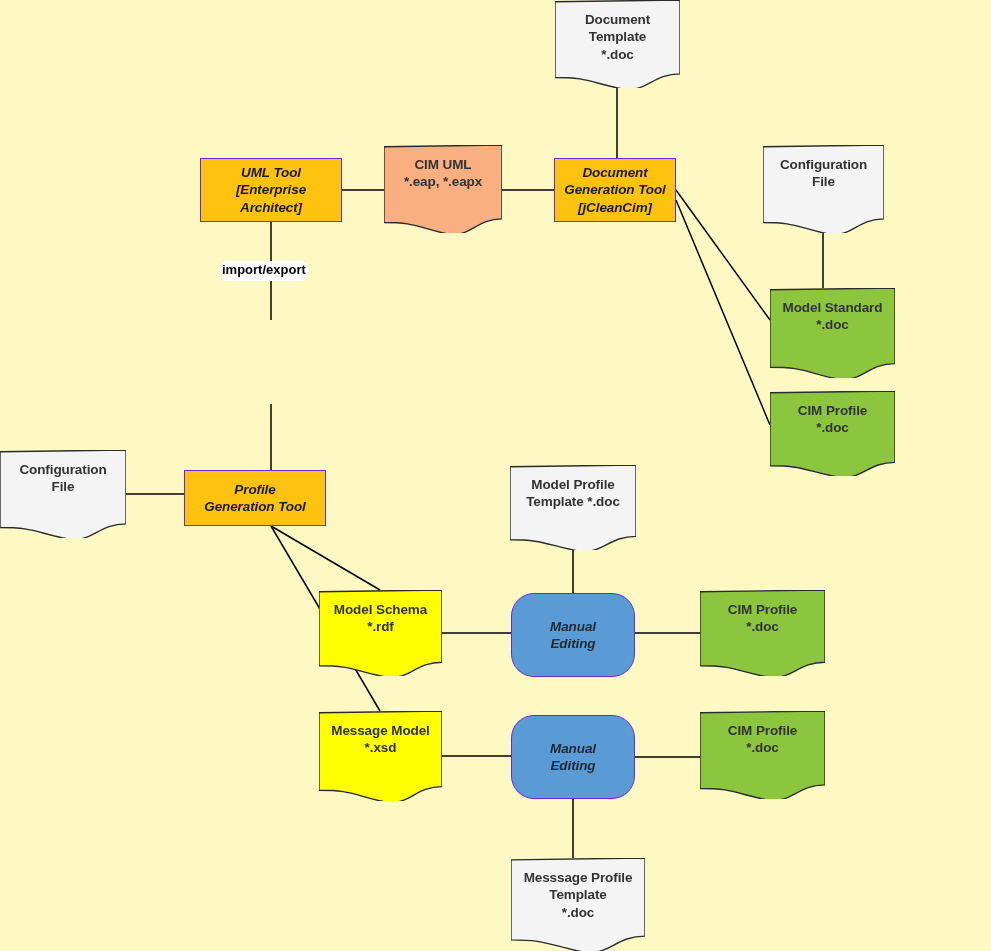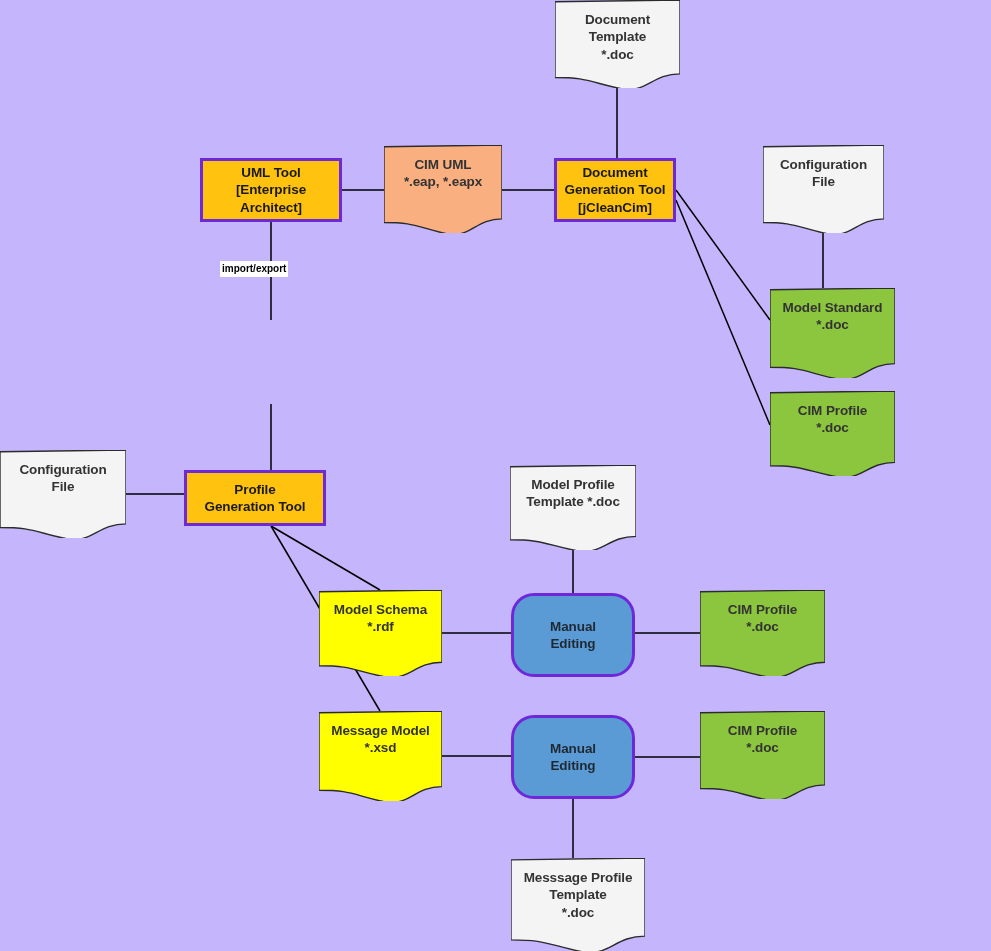--- a/index.html
+++ b/index.html
@@ -33,22 +33,23 @@
     letter-spacing: -0.1px;
   }
   .node .label {
     display: block;
     width: 100%;
     padding: 0 4px;
     white-space: pre-line;
   }
   
   .node.process {
-    border: 3px solid #6d28d9;
+    border: 1px solid #6d28d9;
     color: #1a1a1a;
+    font-style: italic;
   }
   .node.process.orange { background: #FFC20E; }
   .node.process.blue   { background: #5B9BD5; color:#1f2933;border-radius:23px; }
 
   
   .node.doc {
     background: transparent;
     border: 0;
   }
   .node.doc .shape {
@@ -68,42 +69,43 @@
   }
   .node.doc .label {
     padding-top: 11px;
   }
 
   
   .edge-label {
     position: absolute;
     background: #FFFFFF;
     color: #000000;
-    font-size: 10px;
+    font-size: 13px;
     font-weight: bold;
     line-height: 1.3;
     padding: 1px 2px 2px 2px;
     white-space: nowrap;
     box-sizing: border-box;
+    border-radius: 7px;
   }
   svg.connectors {
     position: absolute;
     left: 0; top: 0;
     width: 991px;
     height: 951px;
     z-index: 1;
     pointer-events: none;
   }
   .node { z-index: 3; }
   .edge-label { z-index: 4; }
 </style>
 </head>
 <body style="background: rgb(0, 0, 0);">
 
-<div id="canvas" style="width: 991px; height: 951px; background: #c4b5fd;">
+<div id="canvas" style="width: 991px; height: 951px; background: #fef9c3;">
 
   <svg class="connectors" viewBox="0 0 991 951" xmlns="http://www.w3.org/2000/svg" aria-hidden="true">
     <g stroke="#000000" stroke-width="1.5" fill="none">
       <path d="M617,88 L617,158"></path>
       <path d="M342,190 L384,190"></path>
       <path d="M271,222 L271,320"></path>
       <path d="M502,190 L554,190"></path>
       <path d="M823,233 L823,288"></path>
       <path d="M676,190 L770,320"></path>
       <path d="M676,200 L770,425"></path>

